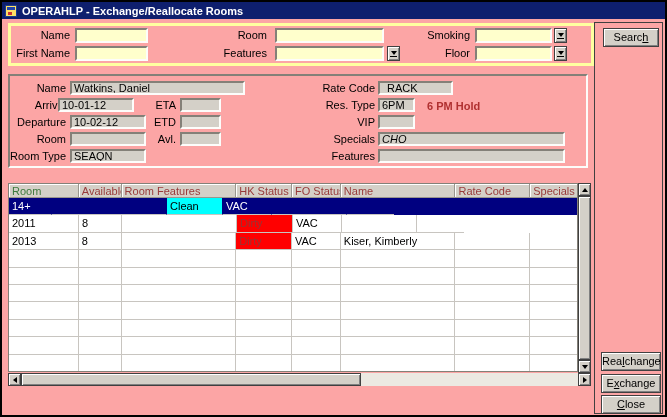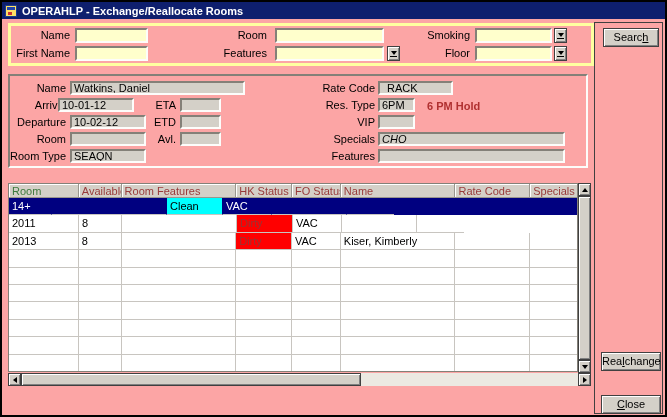--- a/index.html
+++ b/index.html
@@ -289,15 +289,16 @@
         <span class="tri-left2"></span>
       </div>
     <div class="thumb"></div>
     <div class="track-rest"></div>
     <div class="sb-btn">
         <span class="tri-right2"></span>
       </div>
   </div>
 
   <div class="btn" style="left:599px;top:350px;width:60px;height:19px;"><span>Rea</span><u>l</u><span>change</span></div>
+  <div class="btn" style="left:599px;top:372px;width:60px;height:19px;"><span>E</span><u>x</u><span>change</span></div>
   <div class="btn" style="left:599px;top:393px;width:60px;height:19px;"><span></span><u>C</u><span>lose</span></div>
 
 </div>
 
 </body></html>

